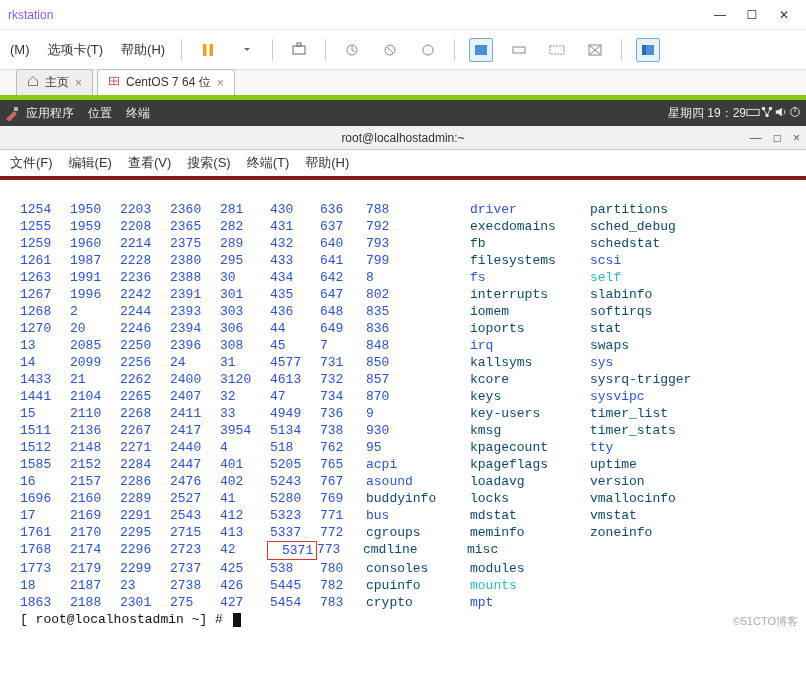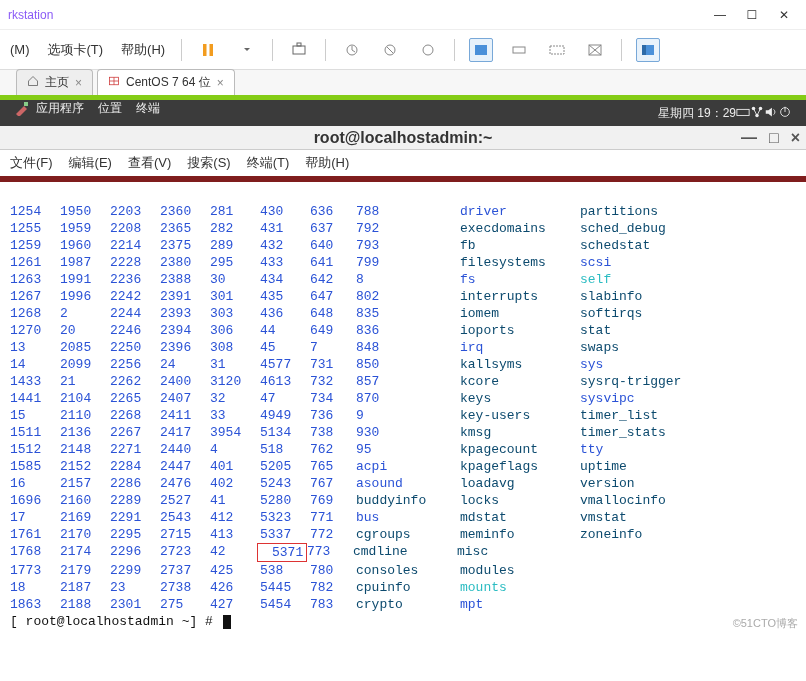--- a/index.html
+++ b/index.html
@@ -59,53 +59,55 @@
     font-size: 12px;
     height: 26px;
   }
   .tab.active { background: #fff; }
   .tab .x { color: #888; }
   .linux-bar {
     height: 26px;
     background: #3b3b3b;
     color: #eee;
     display: flex;
+    align-items: center;
     font-size: 12px;
-    padding: 0 14px;
+    padding: 0 4px;
   }
   .linux-bar .icon-box { width: 16px; height: 16px; display: inline-flex; align-items: center; justify-content: center; margin-right: 6px; }
   .linux-bar .app-name { margin-right: 14px; }
   .linux-bar .spacer { flex: 1; }
   .linux-bar .status { display: flex; align-items: center; }
   .term-title {
     display: flex;
     align-items: center;
     justify-content: center;
     height: 24px;
     background: #f1f1f1;
     border-bottom: 1px solid #ccc;
     position: relative;
-    font-size: 16px;
-    font-weight: bold;
+    font-size: 12px;
+    font-weight: normal;
   }
   .term-title .controls { position: absolute; right: 6px; display: flex; gap: 12px; color: #555; }
   .term-menu {
     display: flex;
     gap: 16px;
     padding: 4px 10px;
     font-size: 13px;
-    border-bottom: 6px solid #7f1d1d;
+    border-bottom: 4px solid #7f1d1d;
   }
   .term-body {
     font-family: "Courier New", monospace;
     font-size: 13px;
     line-height: 17px;
     padding: 4px 10px 4px 10px;
     white-space: pre;
     position: relative;
+    margin-left: 10px;
   }
   .term-body .row { display: flex; }
   .col { display: inline-block; }
   .c0 { width: 50px; }
   .c1 { width: 50px; }
   .c2 { width: 50px; }
   .c3 { width: 50px; }
   .c4 { width: 50px; }
   .c5 { width: 50px; }
   .c6 { width: 46px; }

